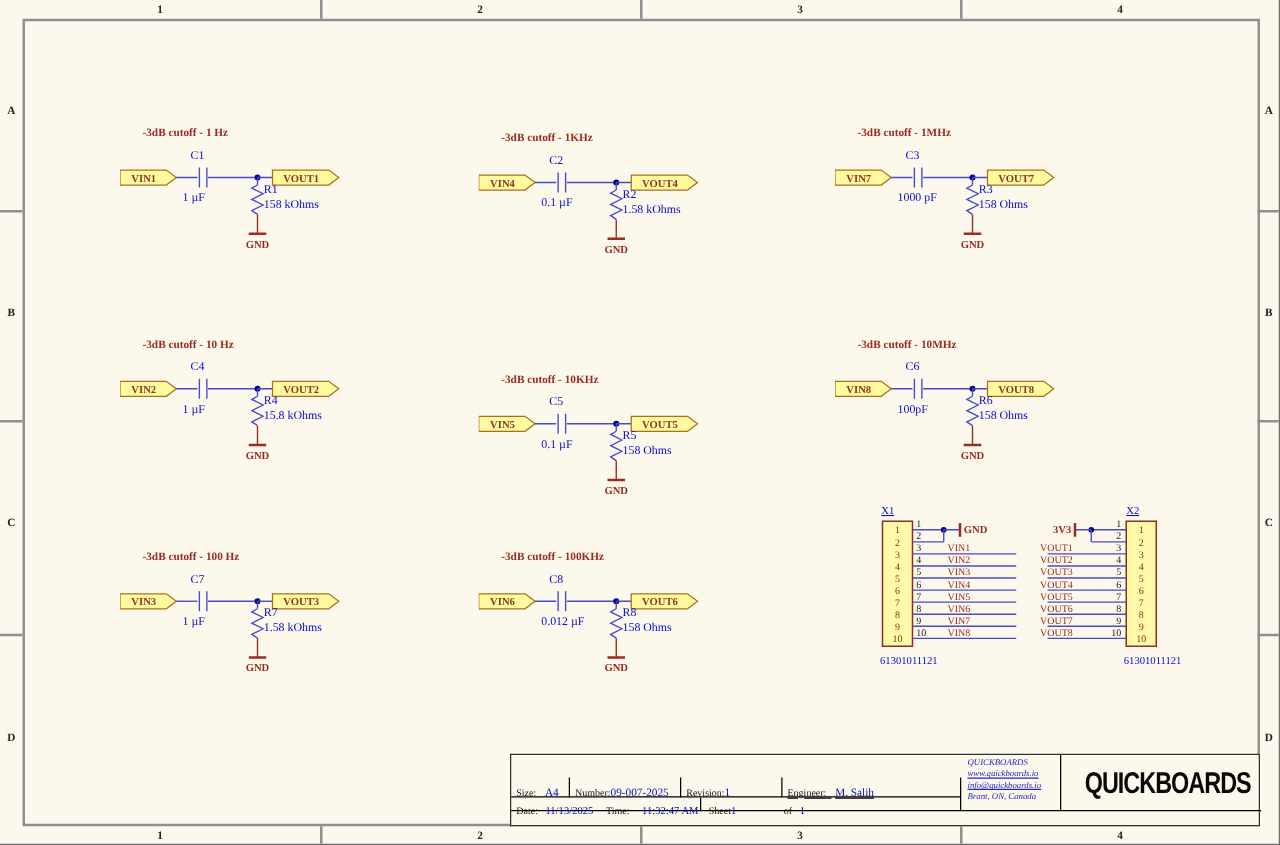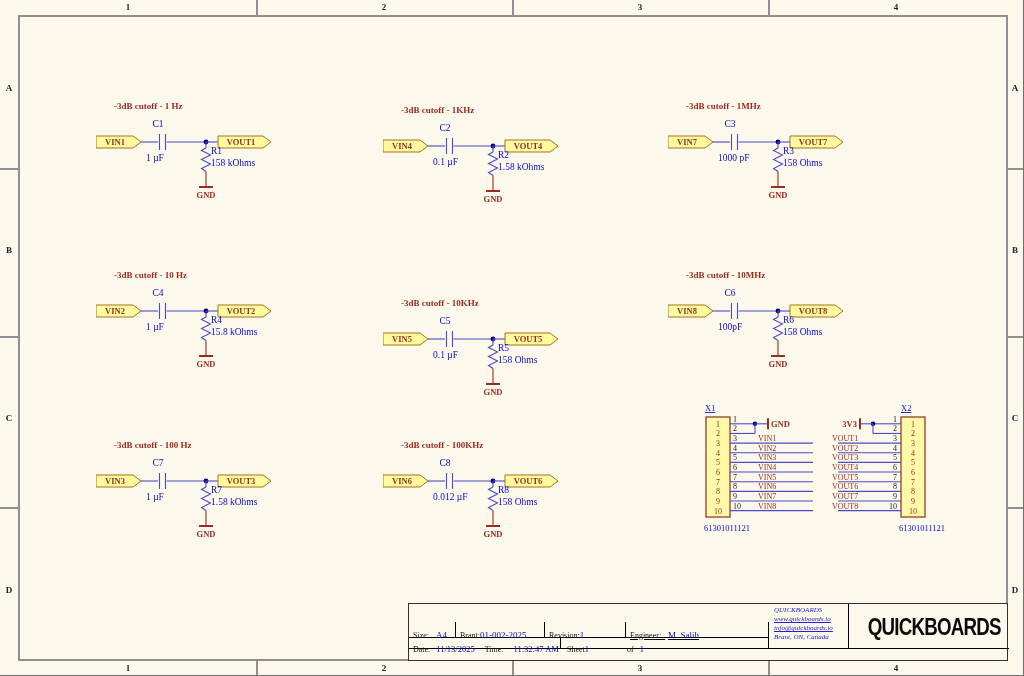--- a/index.html
+++ b/index.html
@@ -529,21 +529,21 @@
   </div>
 
   <div class="tb">
 
 
     <div class="cell" style="left:0; top:18px; width:47px; height:16px; border-bottom:1px solid; border-right:1px solid; padding:2px 0 0 4px;">
       <span class="lab">Size:</span>
       <span class="val" style="margin-left:3px;">A4</span>
     </div>
     <div class="cell" style="left:47px; top:18px; width:89px; height:16px; border-bottom:1px solid; border-right:1px solid; padding:2px 0 0 4px;">
-      <span class="lab">Brant:</span><span class="val">01-002-2025</span>
+      <span class="lab">Number:</span><span class="val">09-007-2025</span>
     </div>
     <div class="cell" style="left:136px; top:18px; width:81px; height:16px; border-bottom:1px solid; border-right:1px solid; padding:2px 0 0 4px;">
       <span class="lab">Revision:</span><span class="val">1</span>
     </div>
     <div class="cell" style="left:217px; top:18px; width:143px; height:16px; border-bottom:1px solid; border-right:1px solid; padding:2px 0 0 4px;text-decoration:underline;">
       <span class="lab">Engineer:</span>
       <span class="val" style="margin-left:3px;">M. Salih</span>
     </div>
 
     <div class="cell" style="left:0; top:34px; width:152px; height:11px; border-bottom:1px solid; border-right:1px solid; padding:0 0 0 4px;">

